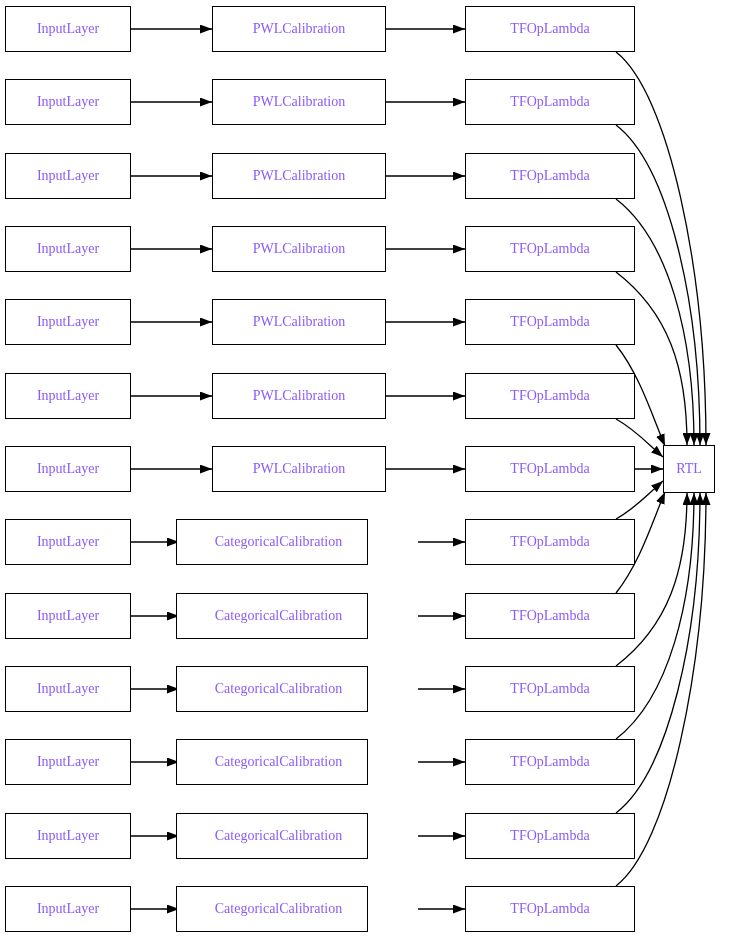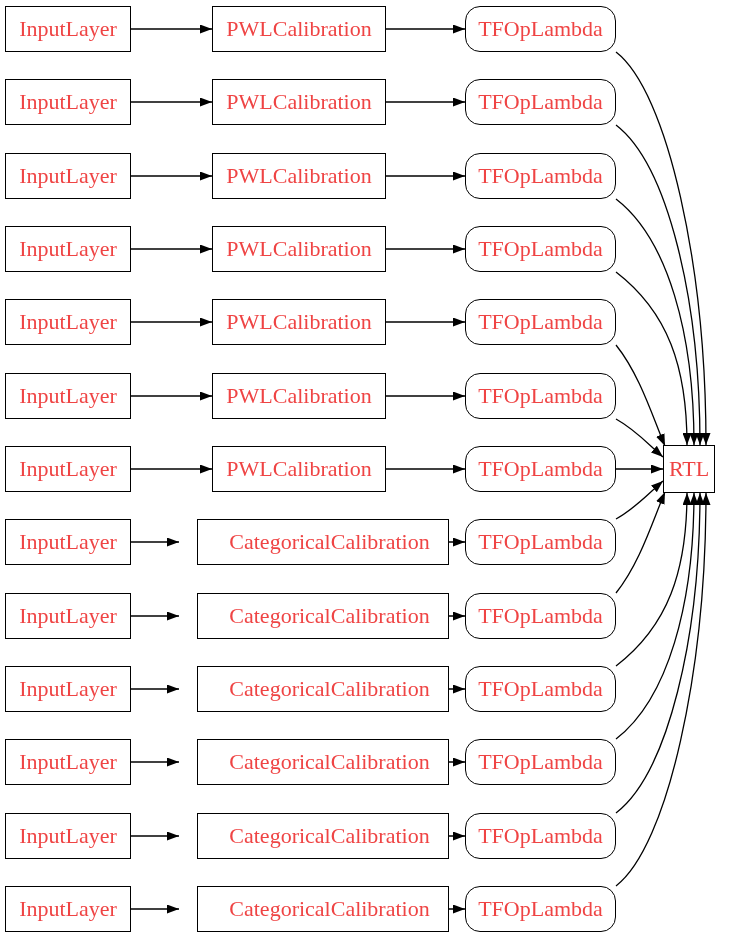--- a/index.html
+++ b/index.html
@@ -18,29 +18,29 @@
   }
   .node {
     position: absolute;
     box-sizing: border-box;
     height: 46px;
     background: #ffffff;
     border: 1.5px solid #000000;
     display: flex;
     align-items: center;
     justify-content: center;
-    font-size: 22px;
-    color: #ef4444;
+    font-size: 14px;
+    color: #8b5cf6;
     white-space: nowrap;
     line-height: 1;
   }
   .in  { left: 5px;   width: 126px; }
   .pwl { left: 212px; width: 174px; font-family: Liberation Serif, serif; }
-  .cat { left: 197px; width: 252px; padding-left: 13px; }
-  .tf  { left: 465px; width: 151px; border-radius: 15px; }
+  .cat { left: 176px; width: 192px; padding-left: 13px; }
+  .tf  { left: 465px; width: 170px; }
   .rtl { left: 663px; top: 445px; width: 52px; height: 48px; }
   .r1  { top: 6px; }
   .r2  { top: 79px; }
   .r3  { top: 153px; }
   .r4  { top: 226px; }
   .r5  { top: 299px; }
   .r6  { top: 373px; }
   .r7  { top: 446px; }
   .r8  { top: 519px; }
   .r9  { top: 593px; }

